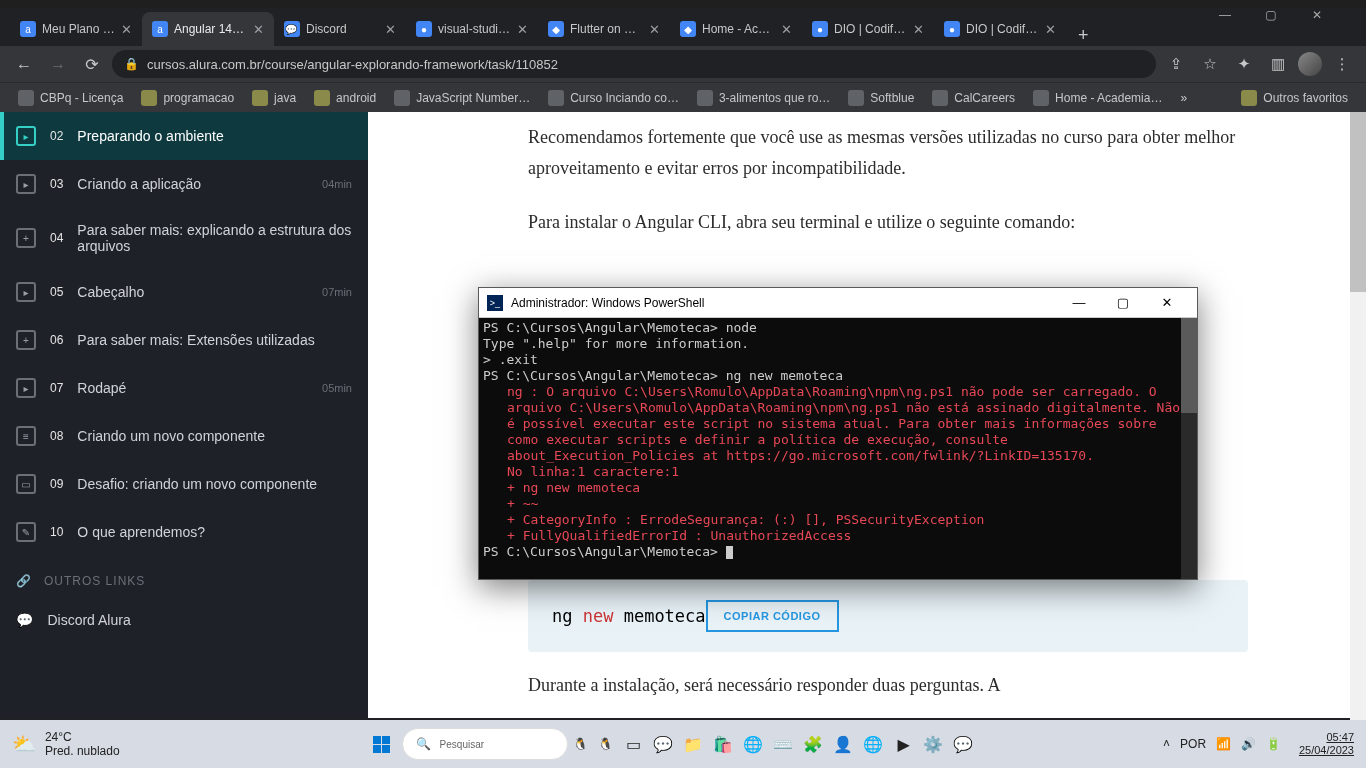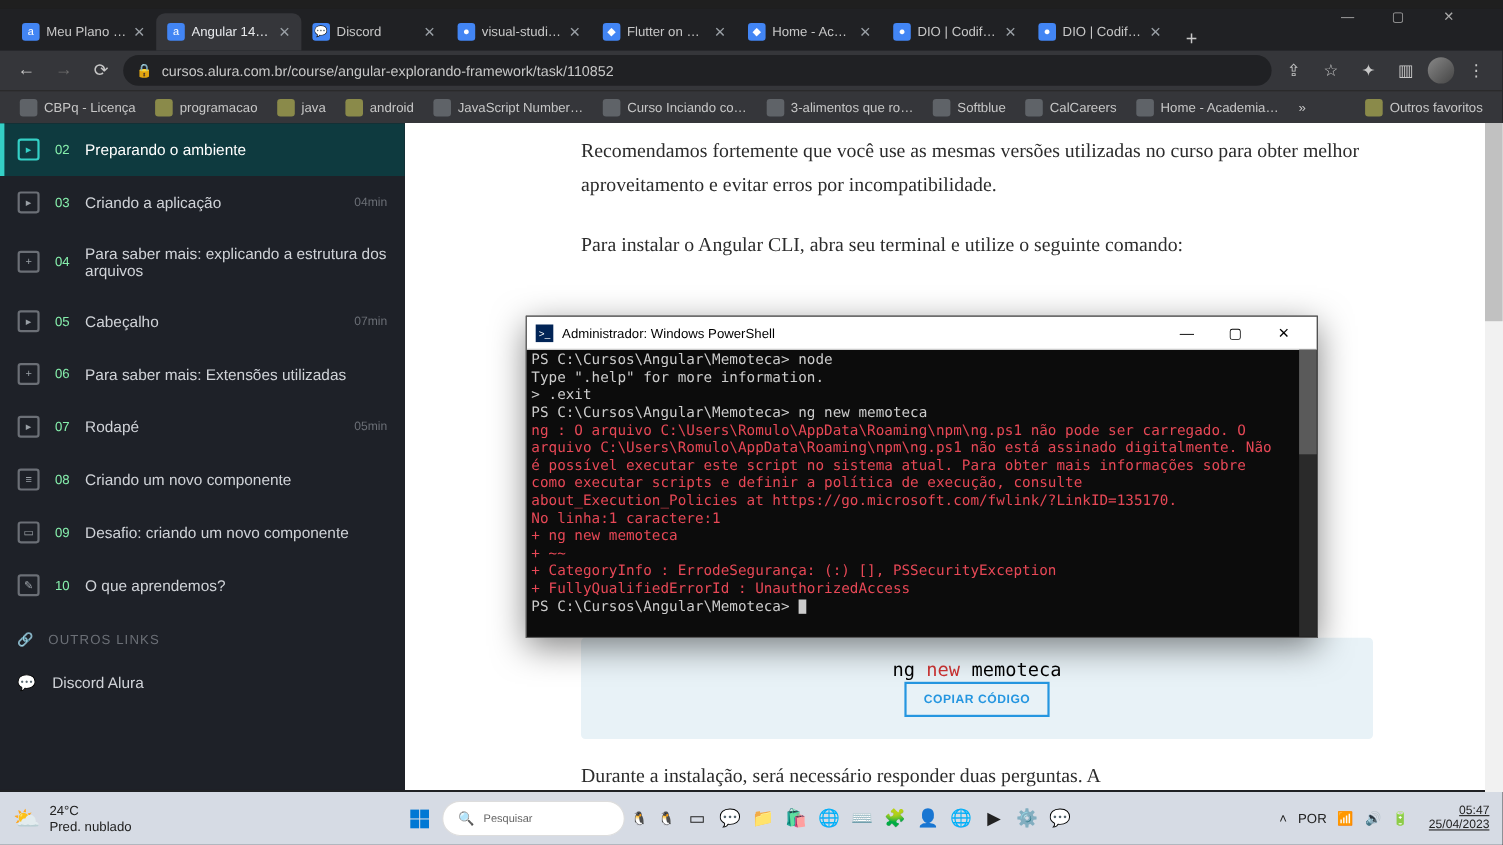--- a/index.html
+++ b/index.html
@@ -28,41 +28,41 @@
 .bm .bicon.folder { background:#8a8a4a; }
 .bmspacer { flex:1; }
 
 .content { display:flex; height:606px; }
 .sidebar { width:368px; background:#1e2128; color:#9aa0a6; overflow-y:auto; }
 .srow { display:flex; align-items:center; padding:14px 16px; gap:14px; font-size:14px; position:relative; }
 .srow.active { background:#0e3a3f; color:#fff; }
 .srow.active::before { content:""; position:absolute; left:0; top:0; bottom:0; width:4px; background:#34d0c6; }
 .srow .sicon { width:20px; height:20px; border:2px solid #6b6f76; border-radius:3px; flex-shrink:0; display:flex; align-items:center; justify-content:center; font-size:10px; }
 .srow.active .sicon { border-color:#34d0c6; color:#34d0c6; }
-.srow .snum { font-size:12px; color:#86efac; }
+.srow .snum { font-size:12px; color:#e5e5e5; }
 .srow .slabel { flex:1; color:#d0d3d8; }
 .srow.active .slabel { color:#fff; }
 .srow .sdur { font-size:11px; color:#6b6f76; }
 .shead { padding:18px 16px 10px; font-size:12px; letter-spacing:1px; color:#6b6f76; display:flex; align-items:center; gap:12px; }
 .slink { display:flex; align-items:center; padding:14px 16px; gap:14px; font-size:14px; color:#d0d3d8; }
 
 .main { flex:1; background:#fff; overflow-y:auto; position:relative; }
 .article { padding:10px 60px 30px 160px; max-width:940px; }
 .para { font-family:Georgia,serif; font-size:18px; line-height:1.7; color:#2c2c2c; margin-bottom:24px; }
-.codebox { background:#e8f2f7; border-radius:4px; padding:20px 24px; margin:18px 0; display:flex; align-items:center; justify-content:flex-start; font-family:Consolas,monospace; font-size:17px;flex-direction:column; }
+.codebox { background:#e8f2f7; border-radius:4px; padding:20px 24px; margin:18px 0; display:flex; align-items:center; justify-content:flex-start; font-family:Consolas,monospace; font-size:17px; }
 .codebox .kw { color:#c33; }
 .copybtn { border:2px solid #2596e0; color:#2596e0; background:transparent; padding:8px 16px; font-size:11px; font-weight:600; letter-spacing:0.5px; cursor:pointer; }
 
 .pswin { position:absolute; left:478px; top:287px; width:720px; height:293px; background:#0c0c0c; border:1px solid #5a5a5a; box-shadow:0 8px 30px rgba(0,0,0,0.5); }
 .pstitle { height:30px; background:#fff; display:flex; align-items:center; padding:0 8px; font-size:12px; color:#000; border-bottom:1px solid #ccc; }
 .pstitle .psicon { width:16px; height:16px; background:#012456; margin-right:8px; display:flex; align-items:center; justify-content:center; color:#fff; font-size:9px; }
 .pstitle .ptlabel { flex:1; }
 .pstitle .wbtn { width:44px; height:30px; display:flex; align-items:center; justify-content:center; font-size:13px; color:#000; }
 .psbody { padding:2px 4px; font-family:Consolas,monospace; font-size:13px; line-height:16px; color:#ccc; height:298px; overflow:hidden; position:relative; }
-.psbody .err { color:#e74856; }
+.psbody .err { color:#e74856;margin-left:24px; }
 .psbody .cursor { display:inline-block; width:7px; height:13px; background:#ccc; vertical-align:middle; }
 .psscroll { position:absolute; right:0; top:30px; bottom:0; width:16px; background:#2a2a2a; }
 .psscroll .thumb { position:absolute; top:0; width:100%; height:95px; background:#5a5a5a; }
 
 .vscroll { position:absolute; right:0; top:112px; bottom:48px; width:16px; background:#f1f1f1; }
 .vscroll .vthumb { position:absolute; top:0; width:100%; height:180px; background:#c1c1c1; }
 
 .taskbar { position:absolute; bottom:0; left:0; right:0; height:48px; background:rgba(230,235,245,0.92); backdrop-filter:blur(10px); display:flex; align-items:center; padding:0 12px; gap:4px; font-size:12px; color:#222; }
 .weather { display:flex; align-items:center; gap:8px; }
 .wicon { font-size:20px; }

